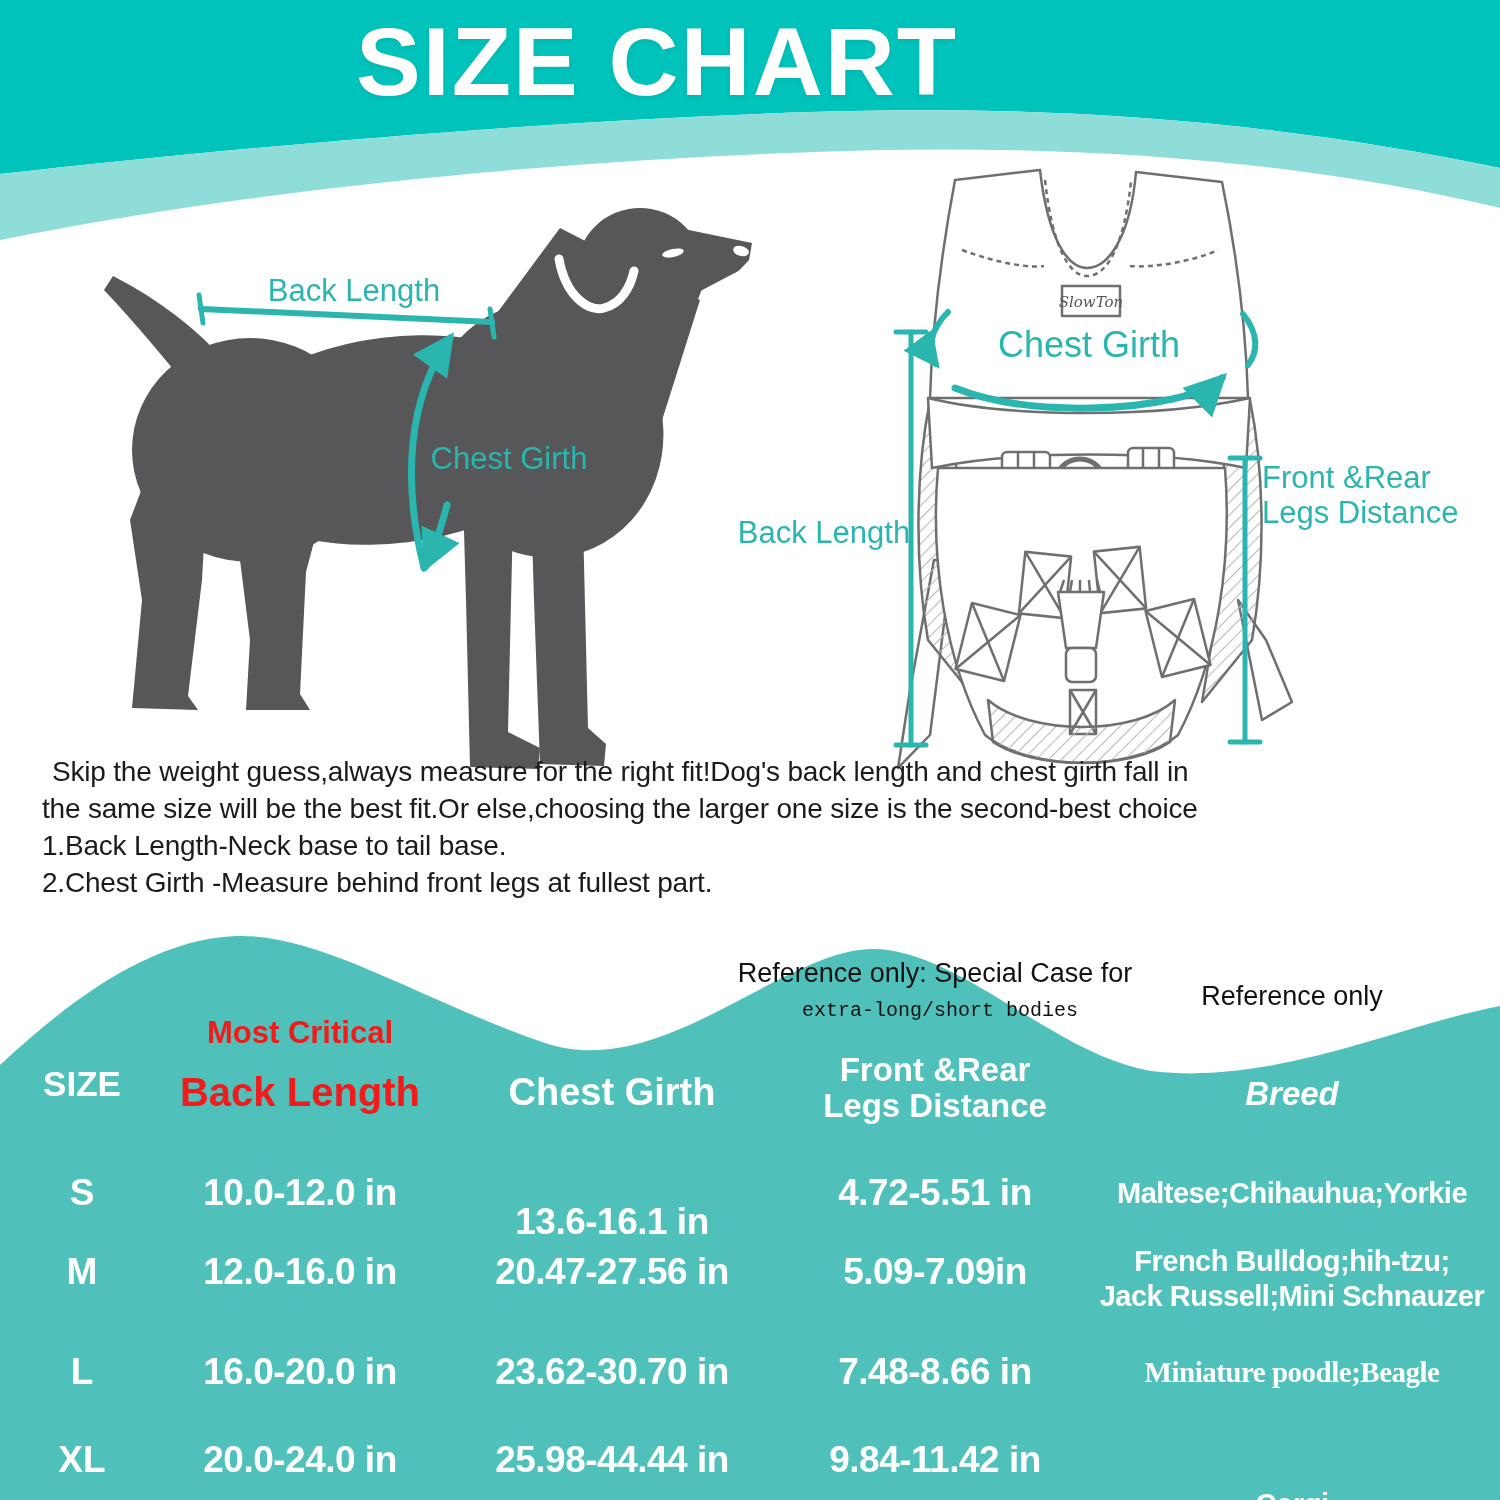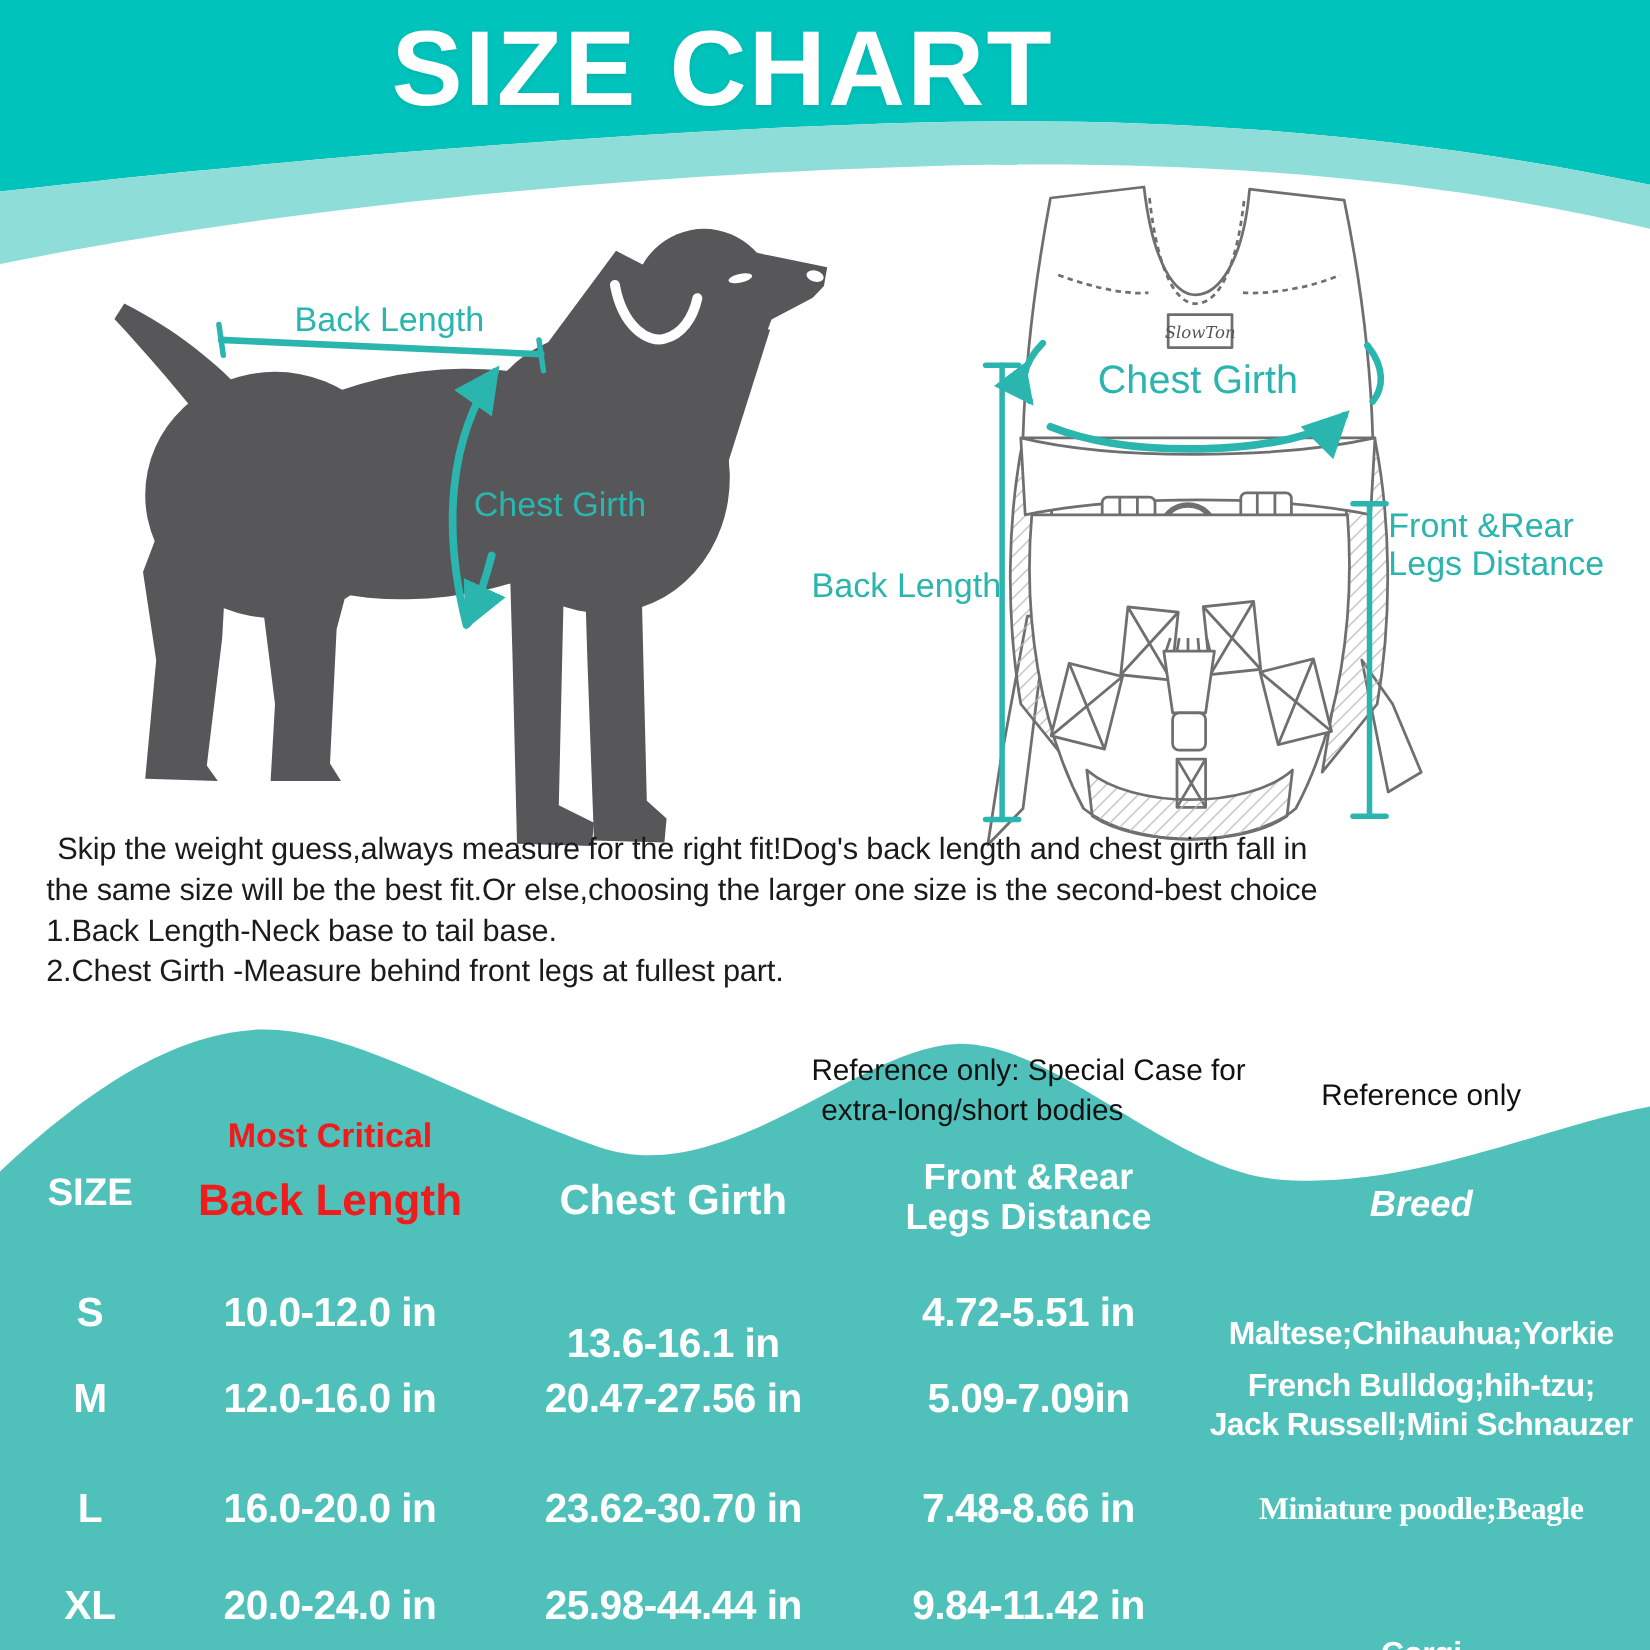--- a/index.html
+++ b/index.html
@@ -168,37 +168,37 @@
   <div>
     <div class="note" style="top:772px;margin-left:10px;">Skip the weight guess,always measure for the right fit!Dog's back length and chest girth fall in</div>
     <div class="note" style="top:809px;">the same size will be the best fit.Or else,choosing the larger one size is the second-best choice</div>
     <div class="note" style="top:846px;">1.Back Length-Neck base to tail base.</div>
     <div class="note" style="top:883px;">2.Chest Girth -Measure behind front legs at fullest part.</div>
   </div>
 
   <div>
 
     <div class="cell bk" style="left:935px;top:973px;font-size:27px;">Reference only: Special Case for</div>
-    <div class="cell bk" style="left:884px;top:1010px;font-size:27px;">extra-long/short bodies</div>
+    <div class="cell bk" style="left:940px;top:1010px;font-size:20px;font-family:Liberation Mono, monospace;">extra-long/short bodies</div>
     <div class="cell bk" style="left:1292px;top:996px;font-size:27px;">Reference only</div>
     <div class="cell rd" style="left:300px;top:1033px;font-size:31px;">Most Critical</div>
 
     <div class="cell wt" style="left:82px;top:1084px;font-size:35px;">SIZE</div>
     <div class="cell rd" style="left:300px;top:1092px;font-size:40px;">Back Length</div>
     <div class="cell wt" style="left:612px;top:1092px;font-size:38px;">Chest Girth</div>
     <div class="cell wt hdr" style="left:935px;top:1070px;">Front &amp;Rear</div>
     <div class="cell wt hdr" style="left:935px;top:1106px;">Legs Distance</div>
     <div class="cell wt hdr" style="left:1292px;top:1094px;font-style:italic;">Breed</div>
 
     <div>
       <div class="cell wt szl" style="left:82px;top:1193px;">S</div>
       <div class="cell wt num" style="left:300px;top:1193px;">10.0-12.0 in</div>
       <div class="cell wt num" style="left:612px;top:1222px;">13.6-16.1 in</div>
       <div class="cell wt num" style="left:935px;top:1193px;">4.72-5.51 in</div>
-      <div class="cell wt brd" style="left:1292px;top:1193px;margin-top:20px;">Maltese;Chihauhua;Yorkie</div>
+      <div class="cell wt brd" style="left:1292px;top:1193px;">Maltese;Chihauhua;Yorkie</div>
     </div>
 
     <div>
       <div class="cell wt szl" style="left:82px;top:1272px;">M</div>
       <div class="cell wt num" style="left:300px;top:1272px;">12.0-16.0 in</div>
       <div class="cell wt num" style="left:612px;top:1272px;">20.47-27.56 in</div>
       <div class="cell wt num" style="left:935px;top:1272px;">5.09-7.09in</div>
       <div class="cell wt brd" style="left:1292px;top:1261px;">French Bulldog;hih-tzu;</div>
       <div class="cell wt brd" style="left:1292px;top:1296px;">Jack Russell;Mini Schnauzer</div>
     </div>

